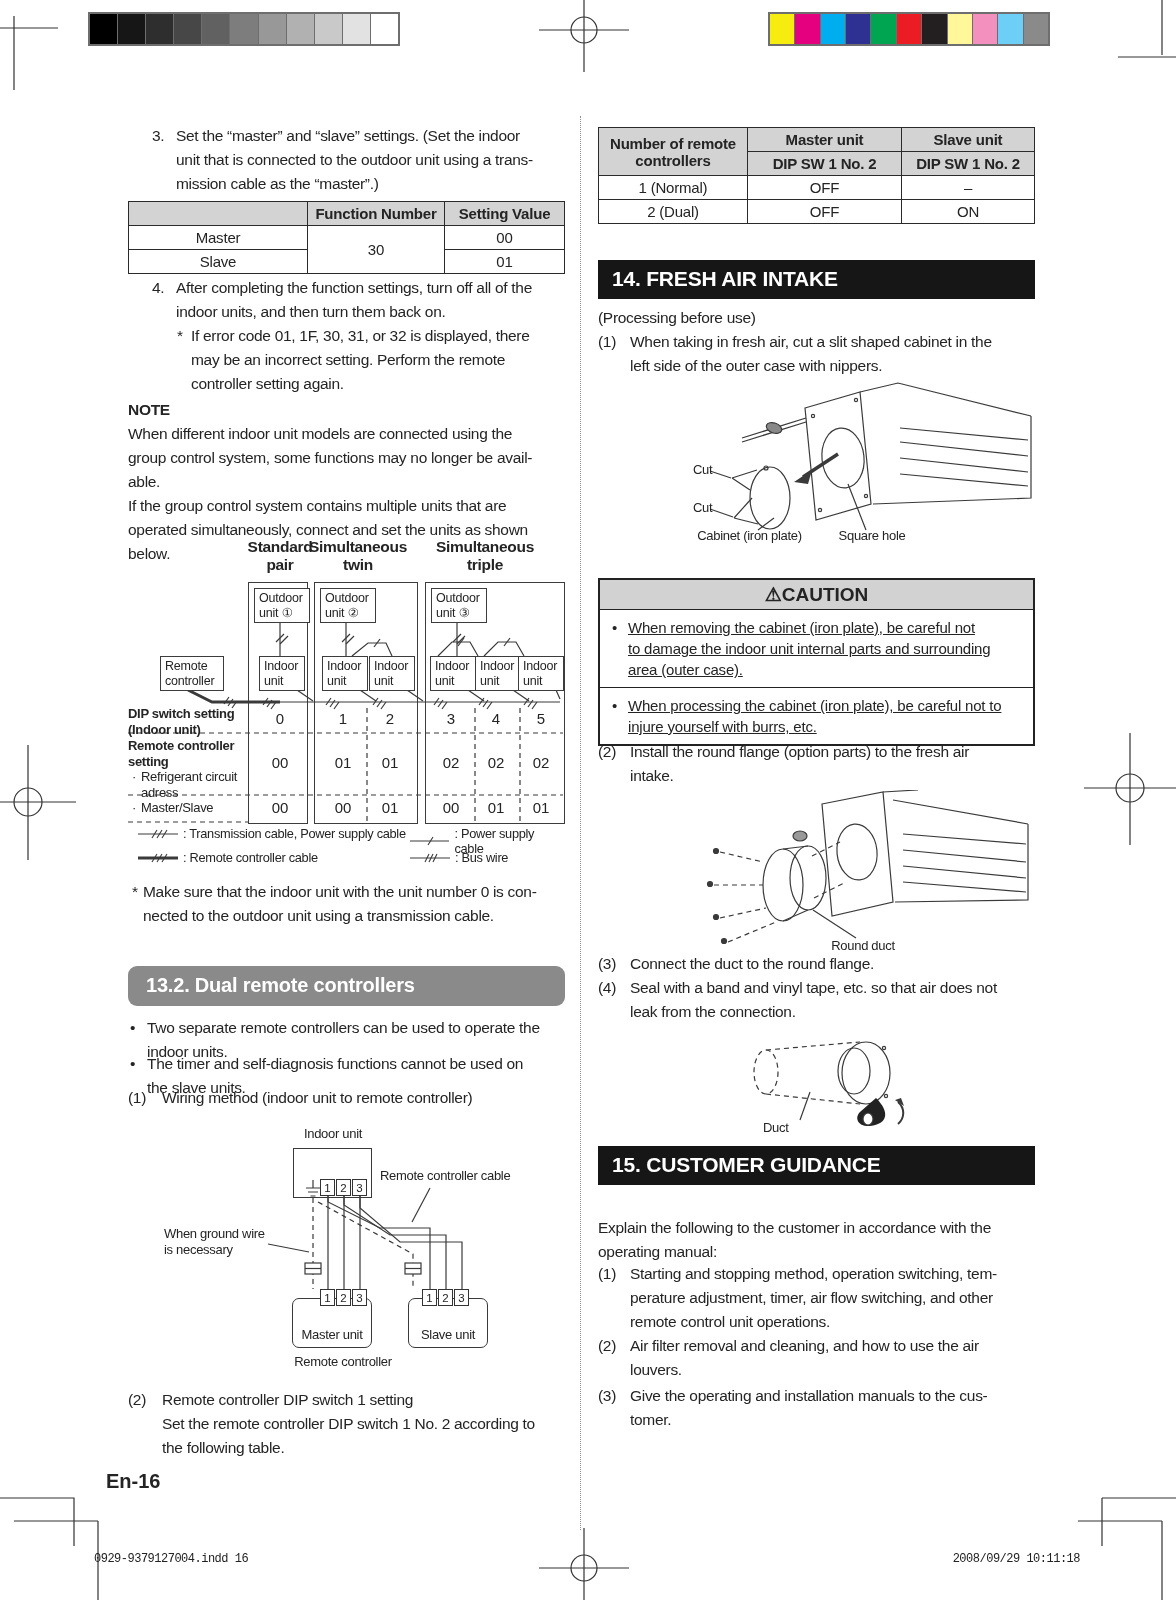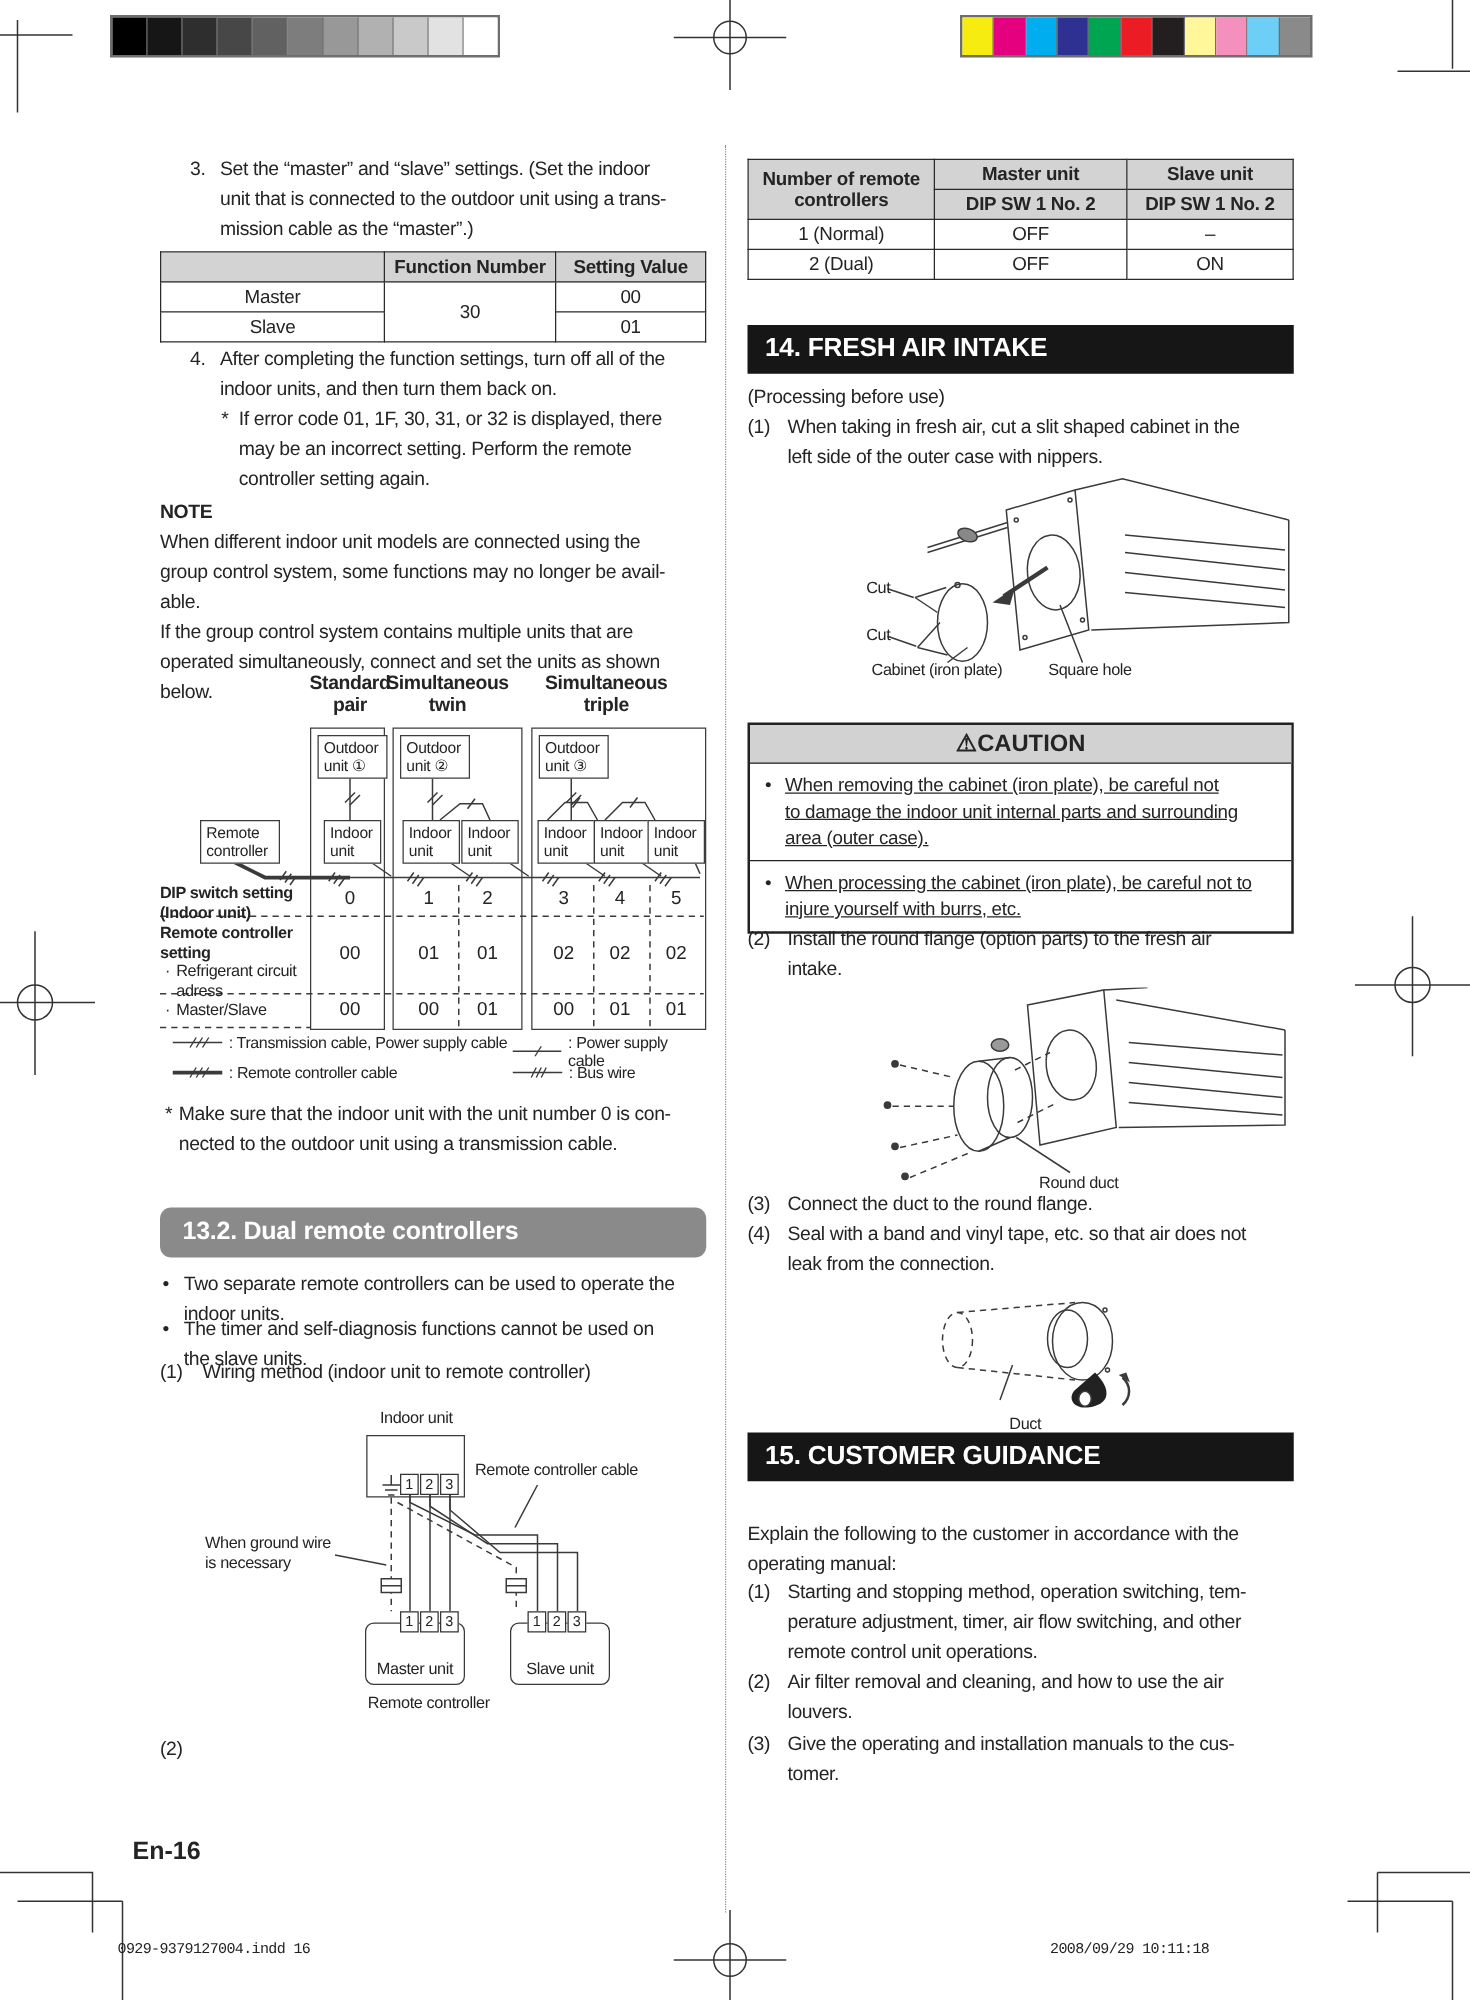--- a/index.html
+++ b/index.html
@@ -368,20 +368,23 @@
     </div>
     <div class="term" style="left:294px;top:181px">1</div>
     <div class="term" style="left:310px;top:181px">2</div>
     <div class="term" style="left:326px;top:181px">3</div>
 
     <div class="dlab" style="left:150px;top:246px;width:130px;text-align:center">Remote controller</div>
   </div>
 
   <div class="p" style="left:128px;top:1388px;width:437px">
     <span class="m" style="width:34px">(2)</span>
+    <span class="b">Remote controller DIP switch 1 setting
+Set the remote controller DIP switch 1 No. 2 according to
+the following table.</span>
   </div>
 
   <div class="abs bold" style="left:106px;top:1470px;font-size:20px">En-16</div>
 
   <table class="tbl abs" style="left:598px;top:127px;width:437px">
     <tbody>
         <tr>
       <th rowspan="2" style="width:142px">Number of remote
 controllers</th>
       <th style="width:147px">Master unit</th>
@@ -510,21 +513,21 @@
         <ellipse cx="256" cy="45" rx="16" ry="23"></ellipse>
         <circle cx="286" cy="22" r="1.6"></circle>
           <circle cx="288" cy="70" r="1.6"></circle>
         <path d="M278,72 C292,86 290,98 272,100 C260,101 256,92 262,86" fill="#222" stroke="none"></path>
         <ellipse cx="270" cy="93" rx="5" ry="6" fill="#fff"></ellipse>
         <path d="M300,98 C307,92 307,82 300,76" stroke-width="2"></path>
         <polygon points="297,74 306,80 303,72" fill="#3a3a3a" stroke="none"></polygon>
         <path d="M202,94 L212,66"></path>
       </g>
     </svg>
-    <div class="dlab" style="left:165px;top:105px;width:70px;text-align:right">Duct</div>
+    <div class="dlab" style="left:165px;top:94px;width:70px;text-align:left">Duct</div>
   </div>
 
   <div class="sec-black" style="left:598px;top:1146px;width:437px;height:39px">15. CUSTOMER GUIDANCE</div>
 
   <div class="para" style="left:598px;top:1216px;width:437px">Explain the following to the customer in accordance with the
 operating manual:</div>
   <div class="p" style="left:598px;top:1262px;width:437px">
     <span class="m" style="width:32px">(1)</span>
     <span class="b">Starting and stopping method, operation switching, tem-
 perature adjustment, timer, air flow switching, and other
@@ -535,15 +538,15 @@
     <span class="b">Air filter removal and cleaning, and how to use the air
 louvers.</span>
   </div>
   <div class="p" style="left:598px;top:1384px;width:437px">
     <span class="m" style="width:32px">(3)</span>
     <span class="b">Give the operating and installation manuals to the cus-
 tomer.</span>
   </div>
 
   <div class="footer-small" style="left:94px;top:1552px">0929-9379127004.indd   16</div>
-  <div class="footer-small" style="left:840px;top:1552px;width:240px;">2008/09/29   10:11:18</div>
+  <div class="footer-small" style="left:840px;top:1552px;width:240px;text-align:right">2008/09/29   10:11:18</div>
 
 </div>
 
 </body></html>

